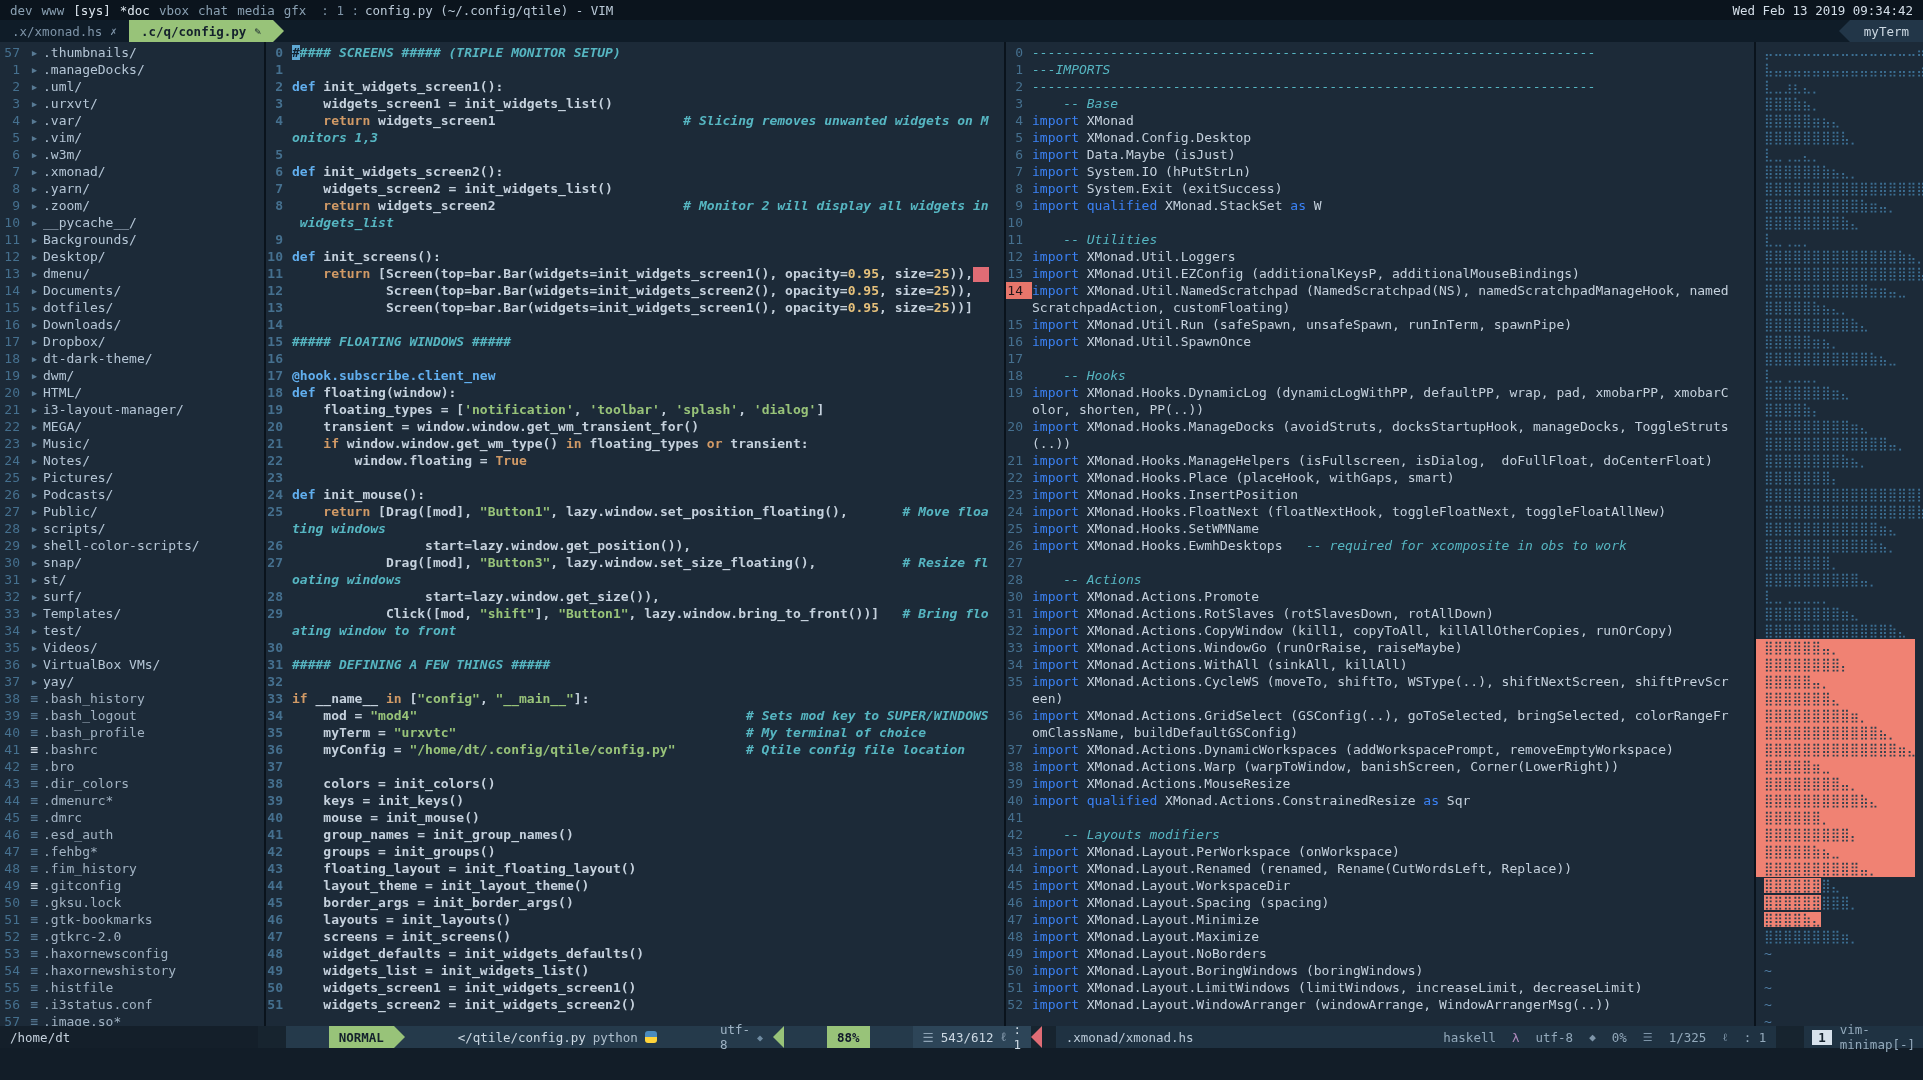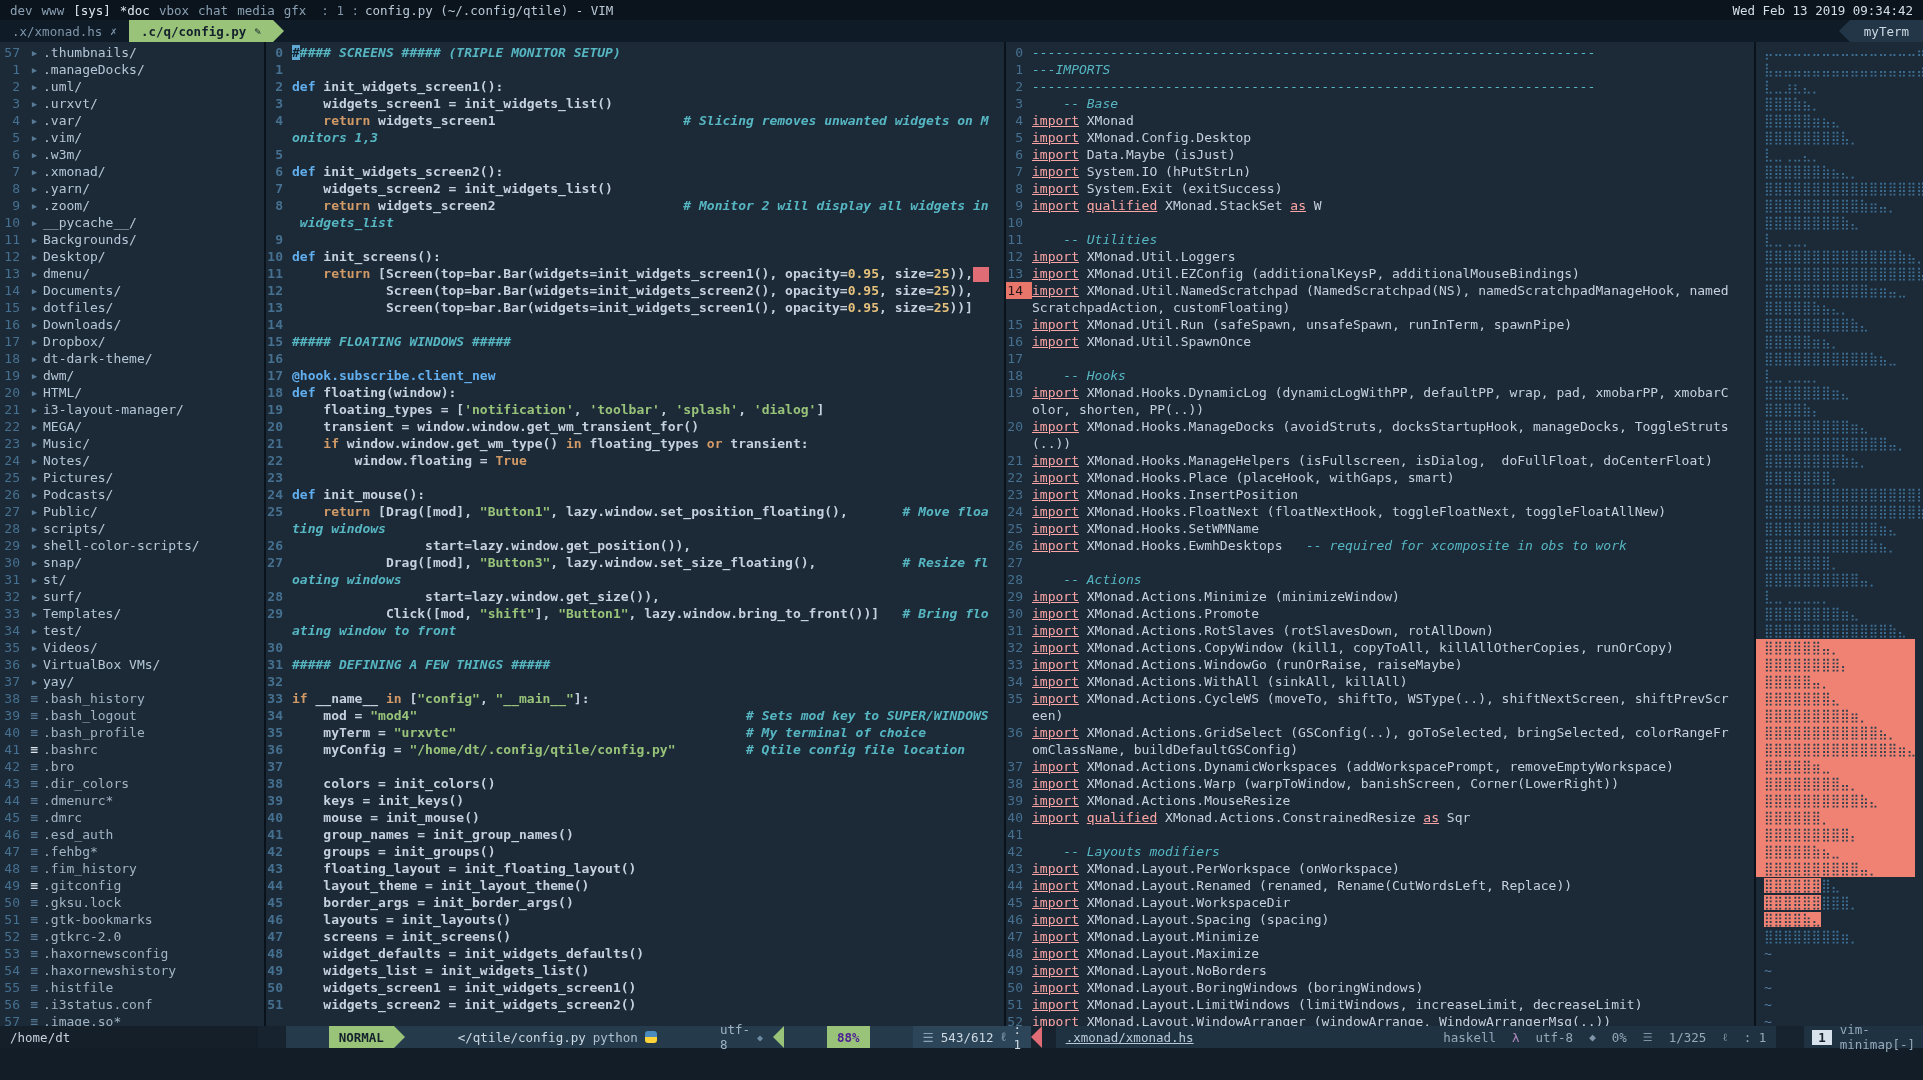--- a/index.html
+++ b/index.html
@@ -43,21 +43,21 @@
 
   .row { height:17px; line-height:17px; white-space:pre; }
   .gutter { display:inline-block; width:26px; text-align:right; color:#45708f; padding-right:9px; }
   .gutter-mark { background:#e8766b; color:#23161a; }
   .com { color:#56b6c2; font-style:italic; }
   .str { color:#98c379; }
   .kw  { color:#d19a66; }
   .kdef{ color:#61afef; }
   .num { color:#e5c07b; }
   .dec { color:#61afef; }
-  .imp { color:#fca5a5;text-decoration:underline; }
+  .imp { color:#3b82f6; }
   .cursor-block { background:#5fa8d3; color:#10202e; }
   .trail-ws { display:inline-block; width:16px; height:15px; background:#e06c75; vertical-align:middle; }
 
   .mrow { height:17px; line-height:17px; white-space:pre; padding-left:8px; }
   .mrow.vp { background:#f08273; color:#32404d; margin-right:8px; }
   .vp-part { background:#f08273; color:#32404d; }
   .mrow.tilde { color:#4f7ca3; }
 
   
   .statusbar { height:22px; display:flex; align-items:stretch; font-size:12.5px; background:#17242f;gap:28px; }
@@ -65,27 +65,27 @@
   .sb-mid { width:742px; background:#253a4b; display:flex; align-items:stretch; }
   .seg { display:flex; align-items:center; padding:0 10px; gap:7px;margin-left:43px; }
   .seg-mode { background:#98c379; color:#14212c; font-weight:bold; }
   .arr-green { width:0; height:0; border-top:11px solid transparent; border-bottom:11px solid transparent; border-left:11px solid #98c379; }
   .seg-file { color:#cdd9e3; }
   .seg-file .ft { color:#aebfcd; }
   .spacer { flex:1; }
   .seg-enc { color:#9fb3c4; }
   .enc-icon { color:#6f8ba1; font-size:10px; }
   .arrl-green { width:0; height:0; border-top:11px solid transparent; border-bottom:11px solid transparent; border-right:11px solid #98c379; }
-  .seg-scroll { background:#98c379; color:#4c1d95; font-weight:bold; }
+  .seg-scroll { background:#98c379; color:#0f172a; font-weight:bold; }
   .seg-pos { background:#2d4558; color:#cdd9e3; }
   .seg-pos .icon { color:#8ea3b5; }
   .arrl-red { width:0; height:0; border-top:11px solid transparent; border-bottom:11px solid transparent; border-right:11px solid #e06c75; }
   .seg-warn { background:#e06c75; color:#36191d; font-weight:bold; }
   .sb-right { width:752px; background:#1f3242; color:#93a9bb; display:flex; align-items:center; }
-  .sb-right .rfile { padding:0 10px; color:#bac9d7;text-decoration:underline; }
+  .sb-right .rfile { padding:0 10px; color:#bac9d7; }
   .rcluster { margin-left:auto; display:flex; align-items:center; gap:16px; padding-right:10px; }
   .rcluster .icon { color:#7e95a9; font-size:11px; }
   .hs-icon { color:#b18bbd; }
   .sb-minimap { flex:1; background:#1f3242; display:flex; align-items:center; gap:8px; padding:0 8px; color:#93a9bb; }
   .win-badge { background:#d8e2ec; color:#14212c; padding:0 6px; font-weight:bold; }
 
   .python-icon { width:12px; height:12px; border-radius:3px; display:inline-block;
                  background:linear-gradient(180deg,#4b8bbe 0 50%,#ffd43b 50% 100%); }
 
   .cmdline { height:32px; background:#121d28; }
@@ -264,21 +264,20 @@
       <div class="row"><span class="gutter">20</span><span class="code"><span class="imp">import</span> XMonad.Hooks.ManageDocks (avoidStruts, docksStartupHook, manageDocks, ToggleStruts</span></div>
       <div class="row"><span class="gutter"></span><span class="code">(..))</span></div>
       <div class="row"><span class="gutter">21</span><span class="code"><span class="imp">import</span> XMonad.Hooks.ManageHelpers (isFullscreen, isDialog,  doFullFloat, doCenterFloat)</span></div>
       <div class="row"><span class="gutter">22</span><span class="code"><span class="imp">import</span> XMonad.Hooks.Place (placeHook, withGaps, smart)</span></div>
       <div class="row"><span class="gutter">23</span><span class="code"><span class="imp">import</span> XMonad.Hooks.InsertPosition</span></div>
       <div class="row"><span class="gutter">24</span><span class="code"><span class="imp">import</span> XMonad.Hooks.FloatNext (floatNextHook, toggleFloatNext, toggleFloatAllNew)</span></div>
       <div class="row"><span class="gutter">25</span><span class="code"><span class="imp">import</span> XMonad.Hooks.SetWMName</span></div>
       <div class="row"><span class="gutter">26</span><span class="code"><span class="imp">import</span> XMonad.Hooks.EwmhDesktops   <span class="com">-- required for xcomposite in obs to work</span></span></div>
       <div class="row"><span class="gutter">27</span><span class="code"></span></div>
       <div class="row"><span class="gutter">28</span><span class="code">    <span class="com">-- Actions</span></span></div>
-      <div class="row"><span class="gutter">29</span><span class="code"><span class="imp">import</span> XMonad.Actions.Minimize (minimizeWindow)</span></div>
       <div class="row"><span class="gutter">30</span><span class="code"><span class="imp">import</span> XMonad.Actions.Promote</span></div>
       <div class="row"><span class="gutter">31</span><span class="code"><span class="imp">import</span> XMonad.Actions.RotSlaves (rotSlavesDown, rotAllDown)</span></div>
       <div class="row"><span class="gutter">32</span><span class="code"><span class="imp">import</span> XMonad.Actions.CopyWindow (kill1, copyToAll, killAllOtherCopies, runOrCopy)</span></div>
       <div class="row"><span class="gutter">33</span><span class="code"><span class="imp">import</span> XMonad.Actions.WindowGo (runOrRaise, raiseMaybe)</span></div>
       <div class="row"><span class="gutter">34</span><span class="code"><span class="imp">import</span> XMonad.Actions.WithAll (sinkAll, killAll)</span></div>
       <div class="row"><span class="gutter">35</span><span class="code"><span class="imp">import</span> XMonad.Actions.CycleWS (moveTo, shiftTo, WSType(..), shiftNextScreen, shiftPrevScr</span></div>
       <div class="row"><span class="gutter"></span><span class="code">een)</span></div>
       <div class="row"><span class="gutter">36</span><span class="code"><span class="imp">import</span> XMonad.Actions.GridSelect (GSConfig(..), goToSelected, bringSelected, colorRangeFr</span></div>
       <div class="row"><span class="gutter"></span><span class="code">omClassName, buildDefaultGSConfig)</span></div>
       <div class="row"><span class="gutter">37</span><span class="code"><span class="imp">import</span> XMonad.Actions.DynamicWorkspaces (addWorkspacePrompt, removeEmptyWorkspace)</span></div>

